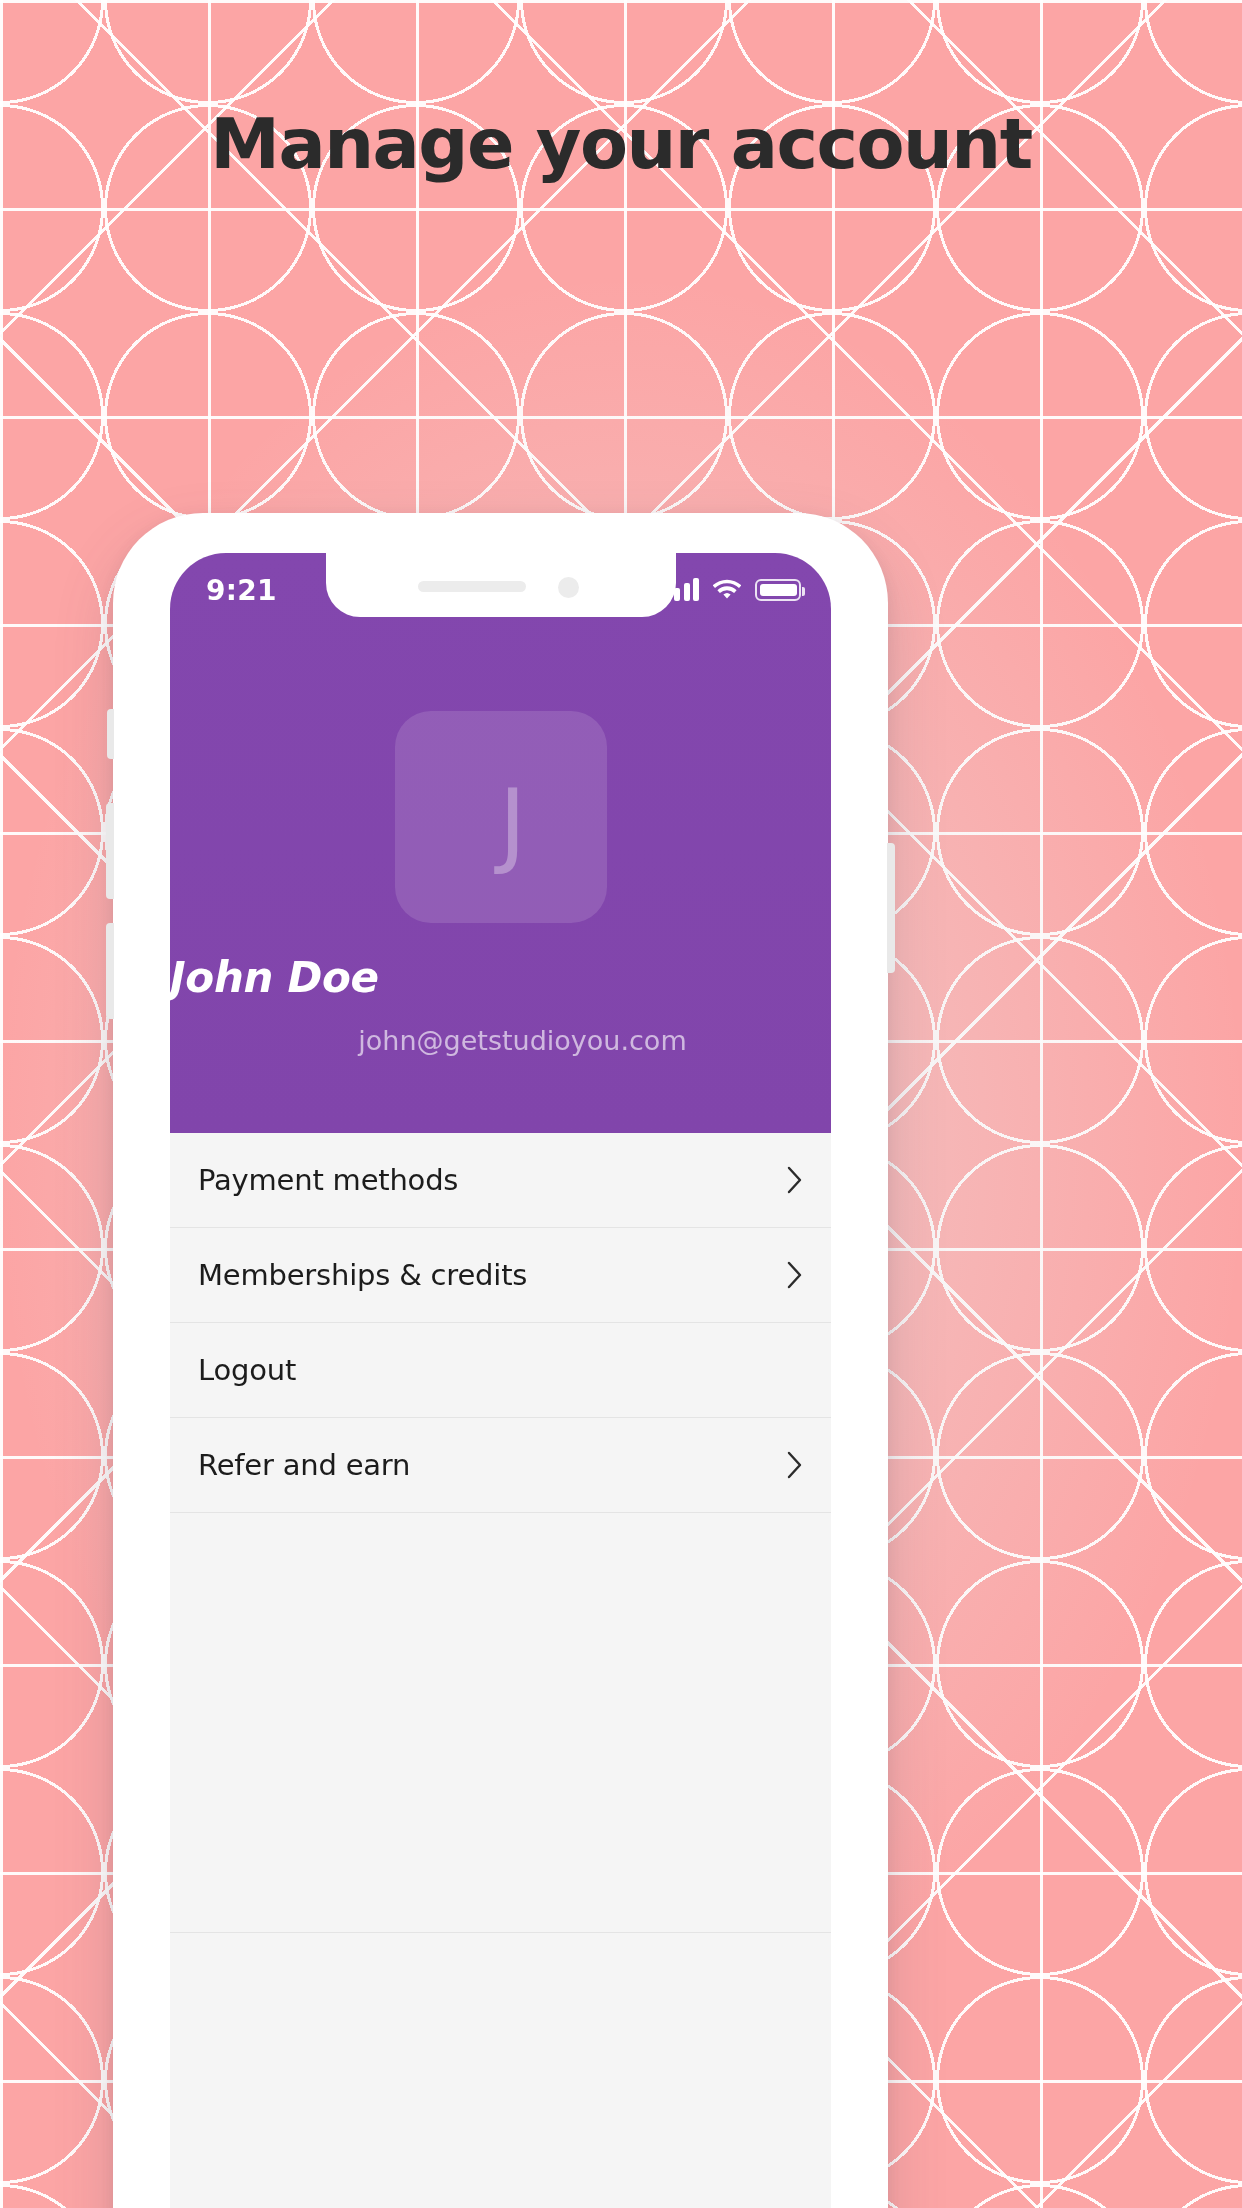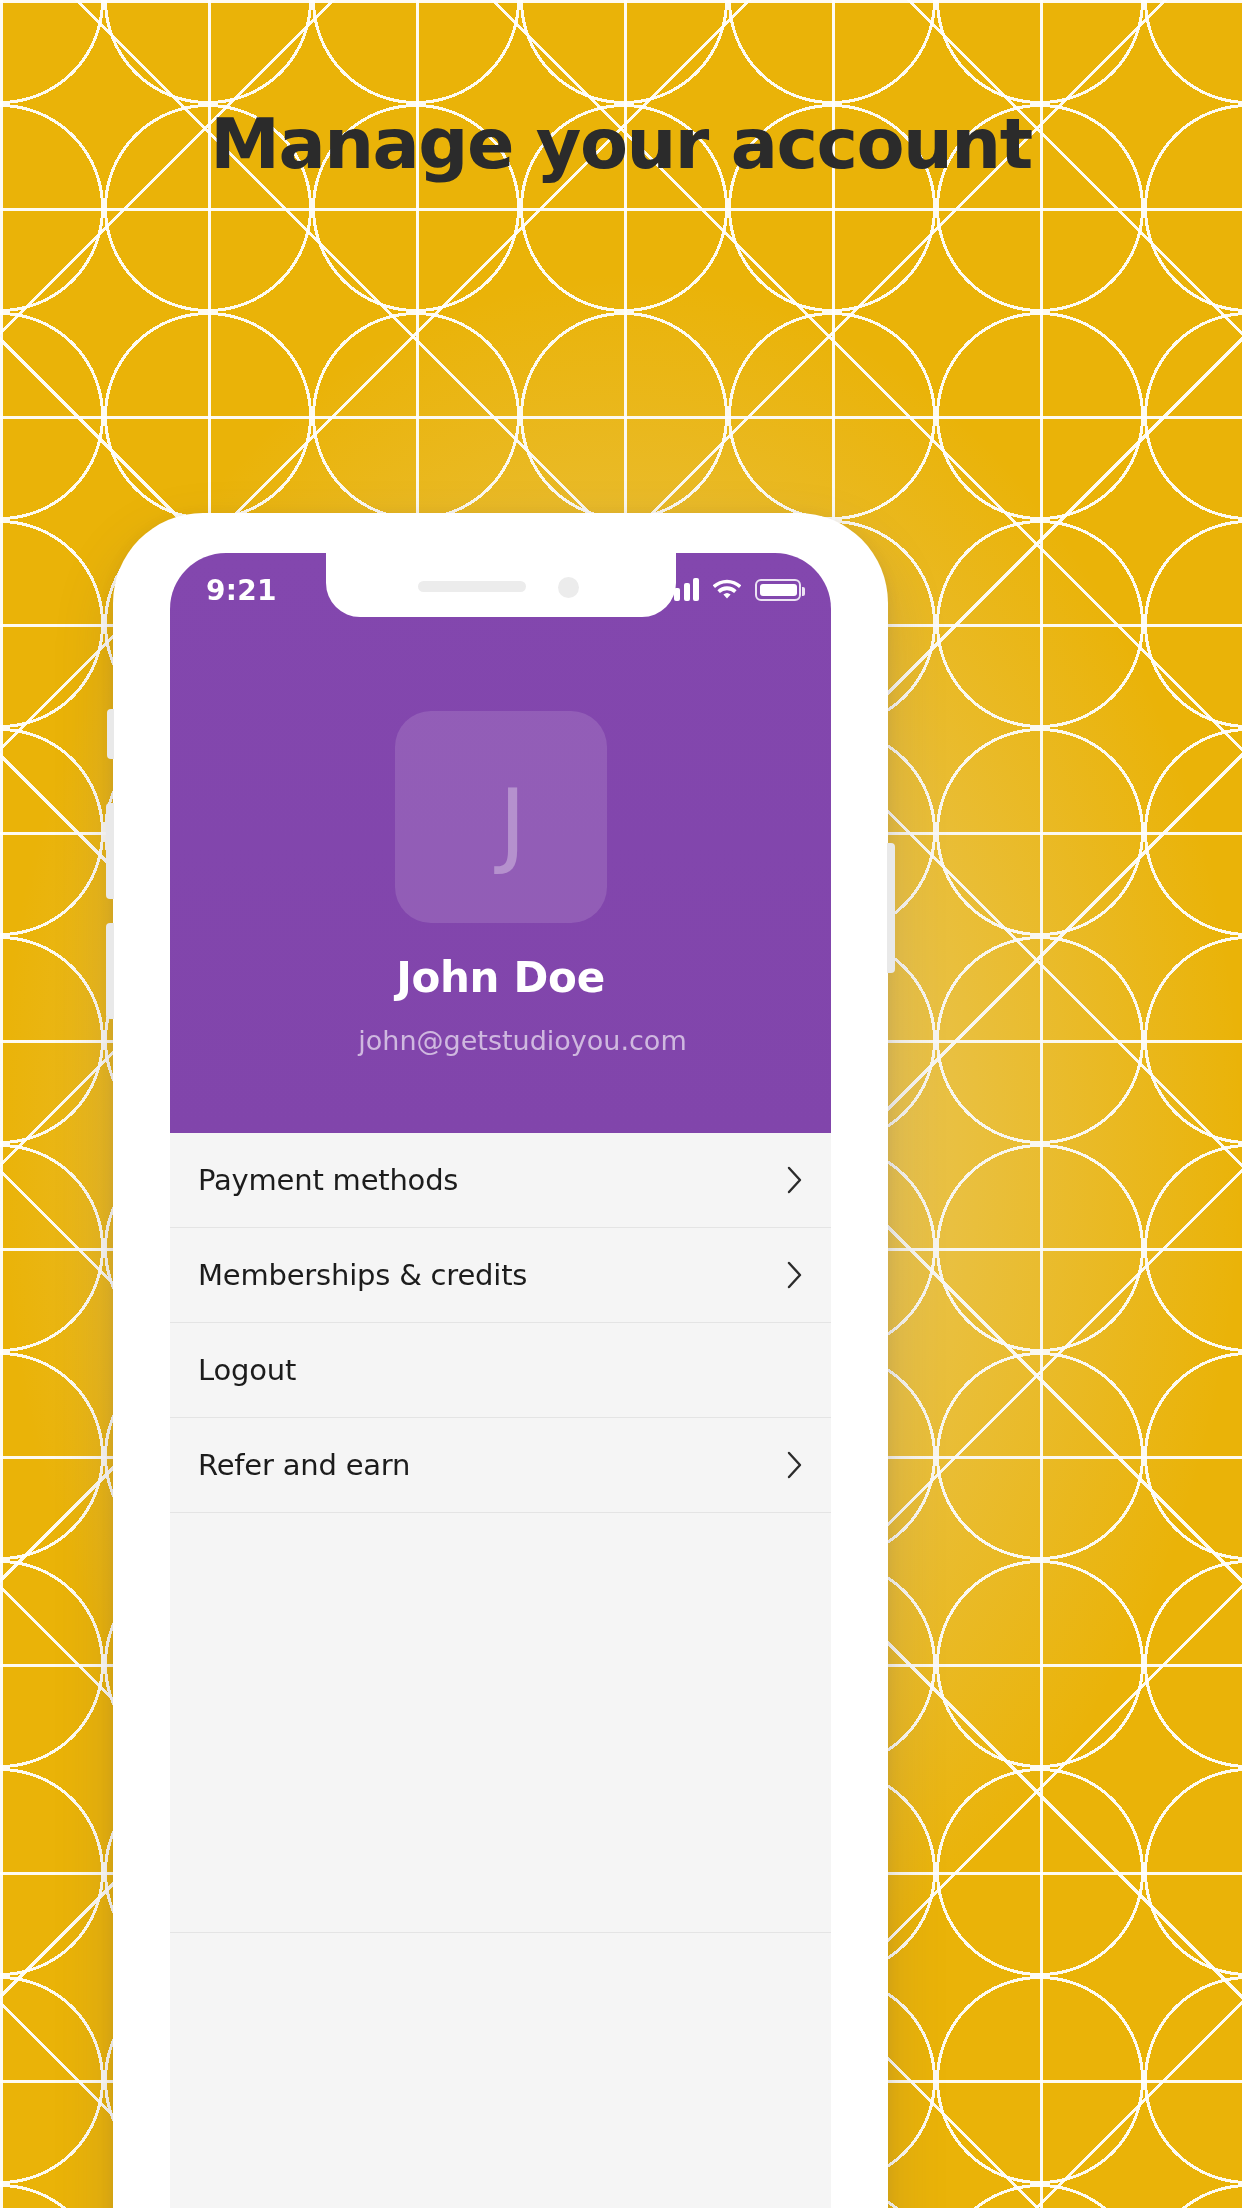--- a/index.html
+++ b/index.html
@@ -6,21 +6,21 @@
   html, body {
     width:1242px; height:2208px;
     overflow:hidden;
     font-family:"Liberation Sans", sans-serif;
   }
 
   
   #page {
     position:relative;
     width:1242px; height:2208px;
-    background:#eab308;
+    background:#fca5a5;
     overflow:hidden;
   }
   #pattern {
     position:absolute; inset:0;
     background-image:
       
       linear-gradient(to right, rgba(255,255,255,.95) 0 3px, transparent 3px 100%),
       linear-gradient(to bottom, rgba(255,255,255,.95) 0 3px, transparent 3px 100%);
     background-size:208px 208px, 208px 208px;
     background-position:0 0, 0 0;
@@ -165,24 +165,25 @@
   }
   #avatar-initial {
     color:rgba(255,255,255,.32);
     font-size:92px; font-weight:400;
     font-family:"DejaVu Sans", sans-serif;
     transform:translate(12px,6px);
   }
 
   #profile-name {
     position:absolute; top:400px; left:0; right:0;
-    text-align:center;
+    text-align:left;
     color:#ffffff; font-size:42px; font-weight:700;
     letter-spacing:-.3px;
     font-family:"DejaVu Sans", sans-serif;
+    font-style:italic;
   }
   #profile-email {
     position:absolute; top:472px; left:0; right:0;
     text-align:center;
     color:rgba(255,255,255,.62);
     font-size:27px; font-weight:400;
     font-family:"DejaVu Sans", sans-serif;
     padding-left:44px;
   }
 

